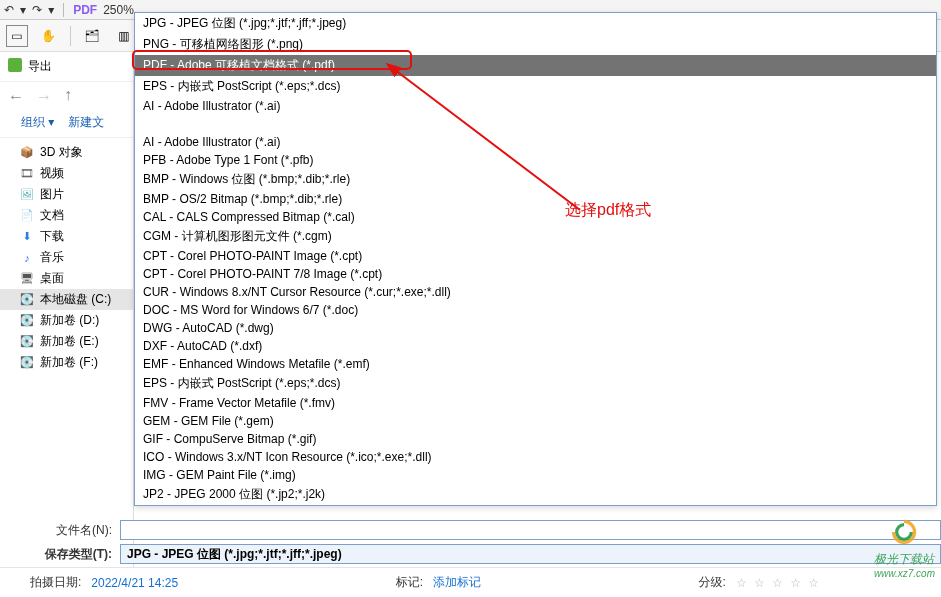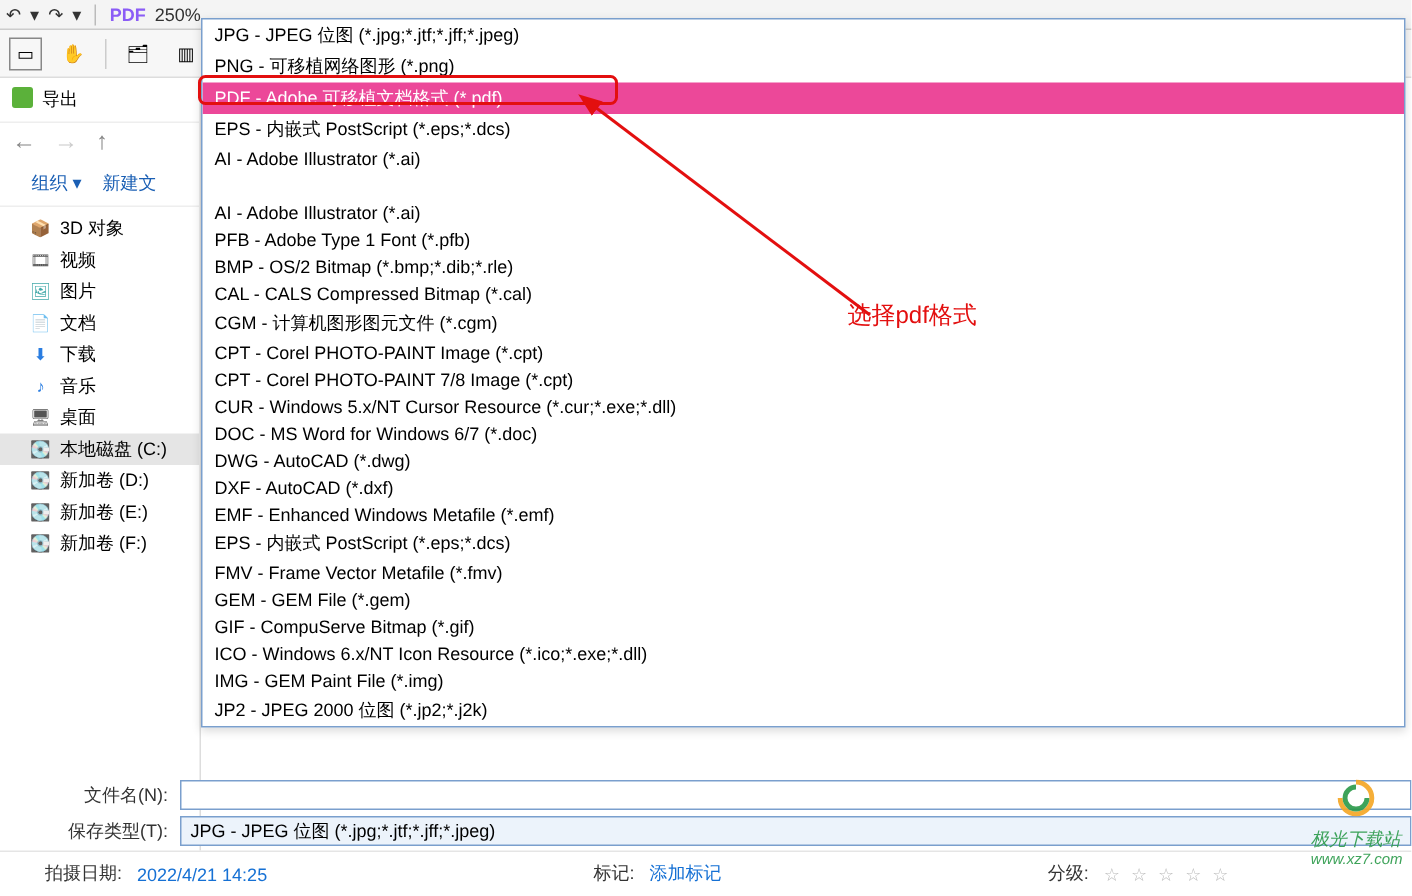--- a/index.html
+++ b/index.html
@@ -20,25 +20,25 @@
   .nav-row { display: flex; align-items: center; gap: 12px; padding: 4px 8px; color: #888; }
   .nav-row .arrow { font-size: 16px; }
   .org-row { display: flex; gap: 14px; padding: 6px 21px; color: #1a5fb4; border-bottom: 1px solid #eee; }
   .tree { padding: 4px 0; }
   .tree .node { display: flex; align-items: center; padding: 2px 4px 2px 20px; white-space: nowrap; gap: 6px; }
   .tree .node.sel { background: #e5e5e5; }
   .tree .ic { width: 14px; height: 14px; flex: 0 0 14px; display: flex; align-items: center; justify-content: center; font-size: 11px; }
 
   .dropdown { position: absolute; left: 134px; top: 12px; right: 4px; background: #fff; border: 1px solid #7a9fcd; box-shadow: 0 2px 6px rgba(0,0,0,.15); max-height: 520px; overflow: hidden; }
   .dropdown .opt { padding: 2px 8px; white-space: nowrap; color: #000; cursor: default; }
-  .dropdown .opt.hl { background: #ec4899; color: #fff; }
+  .dropdown .opt.hl { background: #737373; color: #fff; }
 
   .field-row { position: absolute; left: 0; width: 100%; display: flex; align-items: center; height: 22px; }
   .field-row.fname { bottom: 56px; }
-  .field-row.ftype { bottom: 32px; }
+  .field-row.ftype { bottom: 32px; font-weight: bold; }
   .field-row .lbl { width: 120px; text-align: right; padding-right: 8px; color: #333; }
   .field-row .val { flex: 1; height: 20px; border: 1px solid #7a9fcd; background: #ecf3fb; padding: 2px 6px; display: flex; align-items: center; }
 
   .footer { position: absolute; bottom: 0; left: 0; right: 0; height: 30px; display: flex; align-items: center; padding: 0 30px; gap: 10px; color: #333; border-top: 1px solid #e5e5e5; margin-top: 21px; }
   .footer .blue { color: #1570d4; }
   .footer .spacer { flex: 1; }
   .footer .stars { color: #bbb; letter-spacing: 2px; }
 
   .annotation-box { position: absolute; left: 132px; top: 50px; width: 280px; height: 20px; border: 2px solid #e30f0f; border-radius: 5px; pointer-events: none; }
   .annotation-text { position: absolute; left: 565px; top: 200px; color: #e30f0f; font-size: 16px; }
@@ -134,35 +134,36 @@
 
 <div class="dropdown" id="dropdown">
     <div class="opt">JPG - JPEG 位图 (*.jpg;*.jtf;*.jff;*.jpeg)</div>
     <div class="opt">PNG - 可移植网络图形 (*.png)</div>
     <div class="opt hl">PDF - Adobe 可移植文档格式 (*.pdf)</div>
     <div class="opt">EPS - 内嵌式 PostScript (*.eps;*.dcs)</div>
     <div class="opt">AI - Adobe Illustrator (*.ai)</div>
     <div class="opt">&nbsp;</div>
     <div class="opt">AI - Adobe Illustrator (*.ai)</div>
     <div class="opt">PFB - Adobe Type 1 Font (*.pfb)</div>
+    <div class="opt">BMP - Windows 位图 (*.bmp;*.dib;*.rle)</div>
     <div class="opt">BMP - OS/2 Bitmap (*.bmp;*.dib;*.rle)</div>
     <div class="opt">CAL - CALS Compressed Bitmap (*.cal)</div>
     <div class="opt">CGM - 计算机图形图元文件 (*.cgm)</div>
     <div class="opt">CPT - Corel PHOTO-PAINT Image (*.cpt)</div>
     <div class="opt">CPT - Corel PHOTO-PAINT 7/8 Image (*.cpt)</div>
-    <div class="opt">CUR - Windows 5.x/NT Cursor Resource (*.cur;*.exe;*.dll)</div>
+    <div class="opt">CUR - Windows 8.x/NT Cursor Resource (*.cur;*.exe;*.dll)</div>
     <div class="opt">DOC - MS Word for Windows 6/7 (*.doc)</div>
     <div class="opt">DWG - AutoCAD (*.dwg)</div>
     <div class="opt">DXF - AutoCAD (*.dxf)</div>
     <div class="opt">EMF - Enhanced Windows Metafile (*.emf)</div>
     <div class="opt">EPS - 内嵌式 PostScript (*.eps;*.dcs)</div>
     <div class="opt">FMV - Frame Vector Metafile (*.fmv)</div>
     <div class="opt">GEM - GEM File (*.gem)</div>
     <div class="opt">GIF - CompuServe Bitmap (*.gif)</div>
-    <div class="opt">ICO - Windows 6.x/NT Icon Resource (*.ico;*.exe;*.dll)</div>
+    <div class="opt">ICO - Windows 3.x/NT Icon Resource (*.ico;*.exe;*.dll)</div>
     <div class="opt">IMG - GEM Paint File (*.img)</div>
     <div class="opt">JP2 - JPEG 2000 位图 (*.jp2;*.j2k)</div>
   </div>
 
 <div class="field-row fname">
   <div class="lbl">文件名(N):</div>
   <div class="val" style="background:#fff"></div>
 </div>
 <div class="field-row ftype">
   <div class="lbl">保存类型(T):</div>

